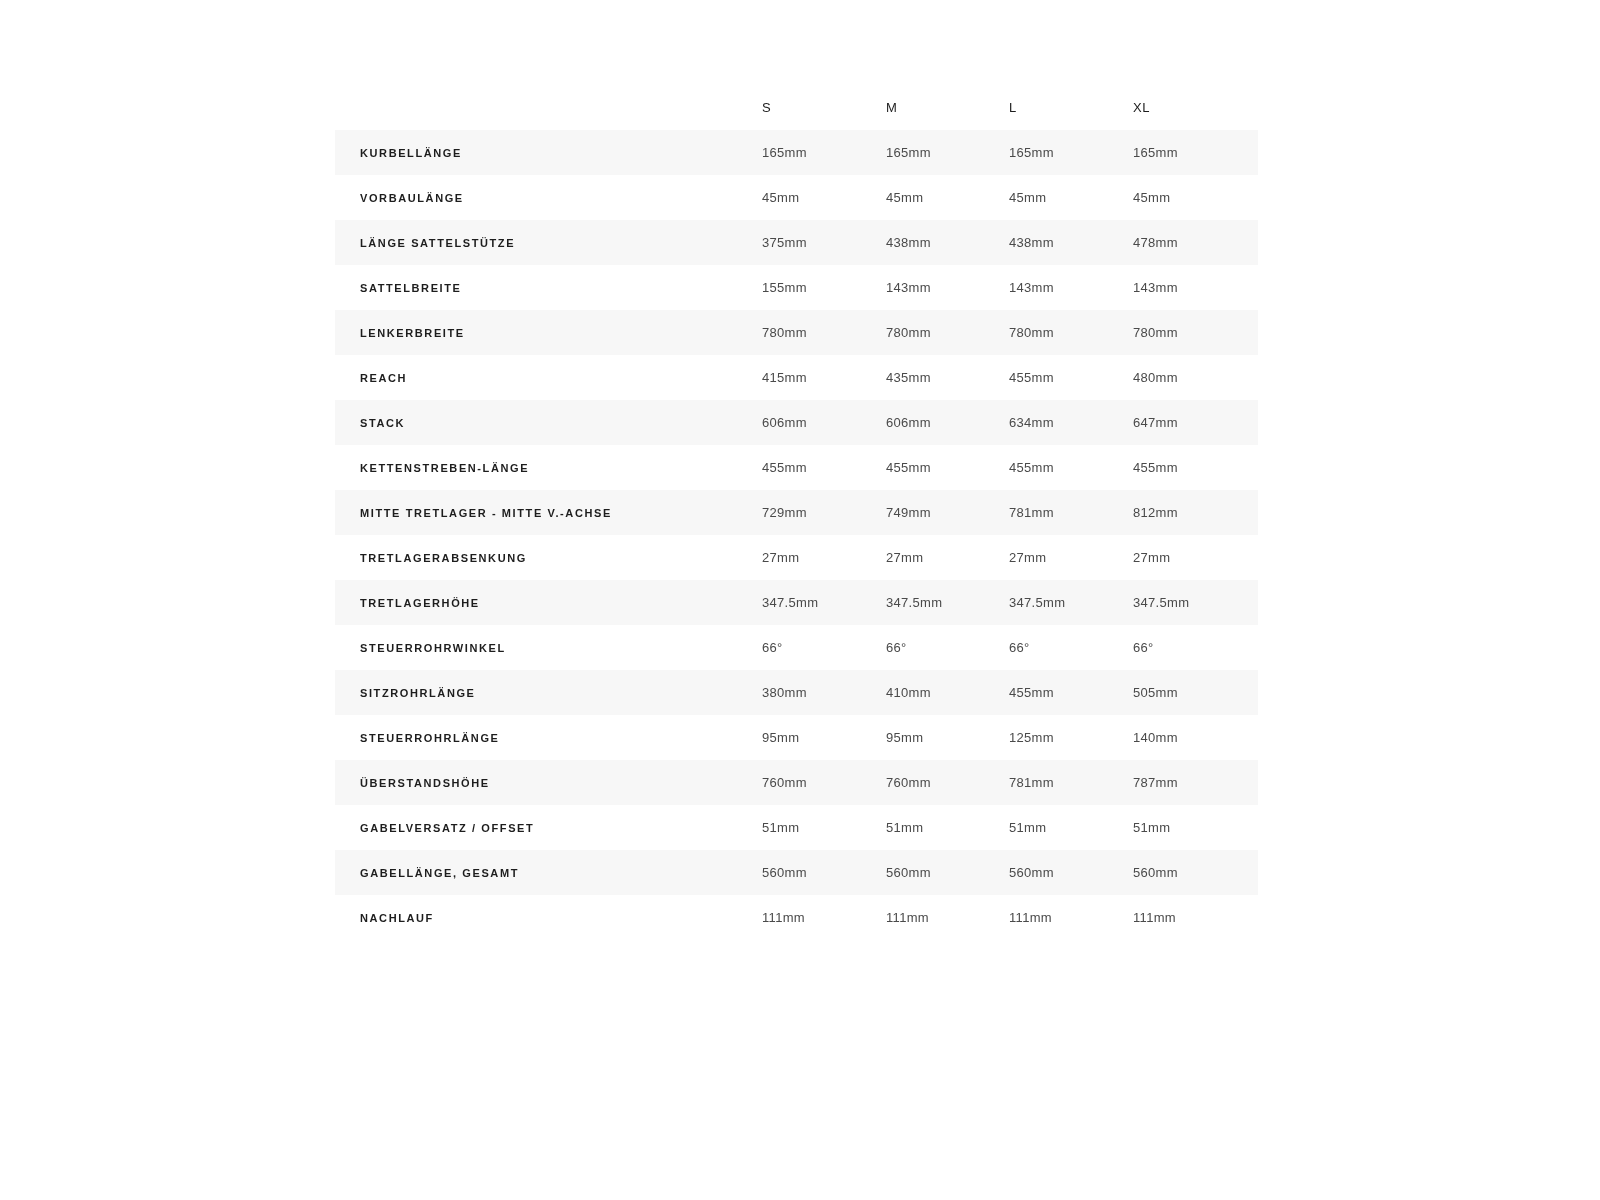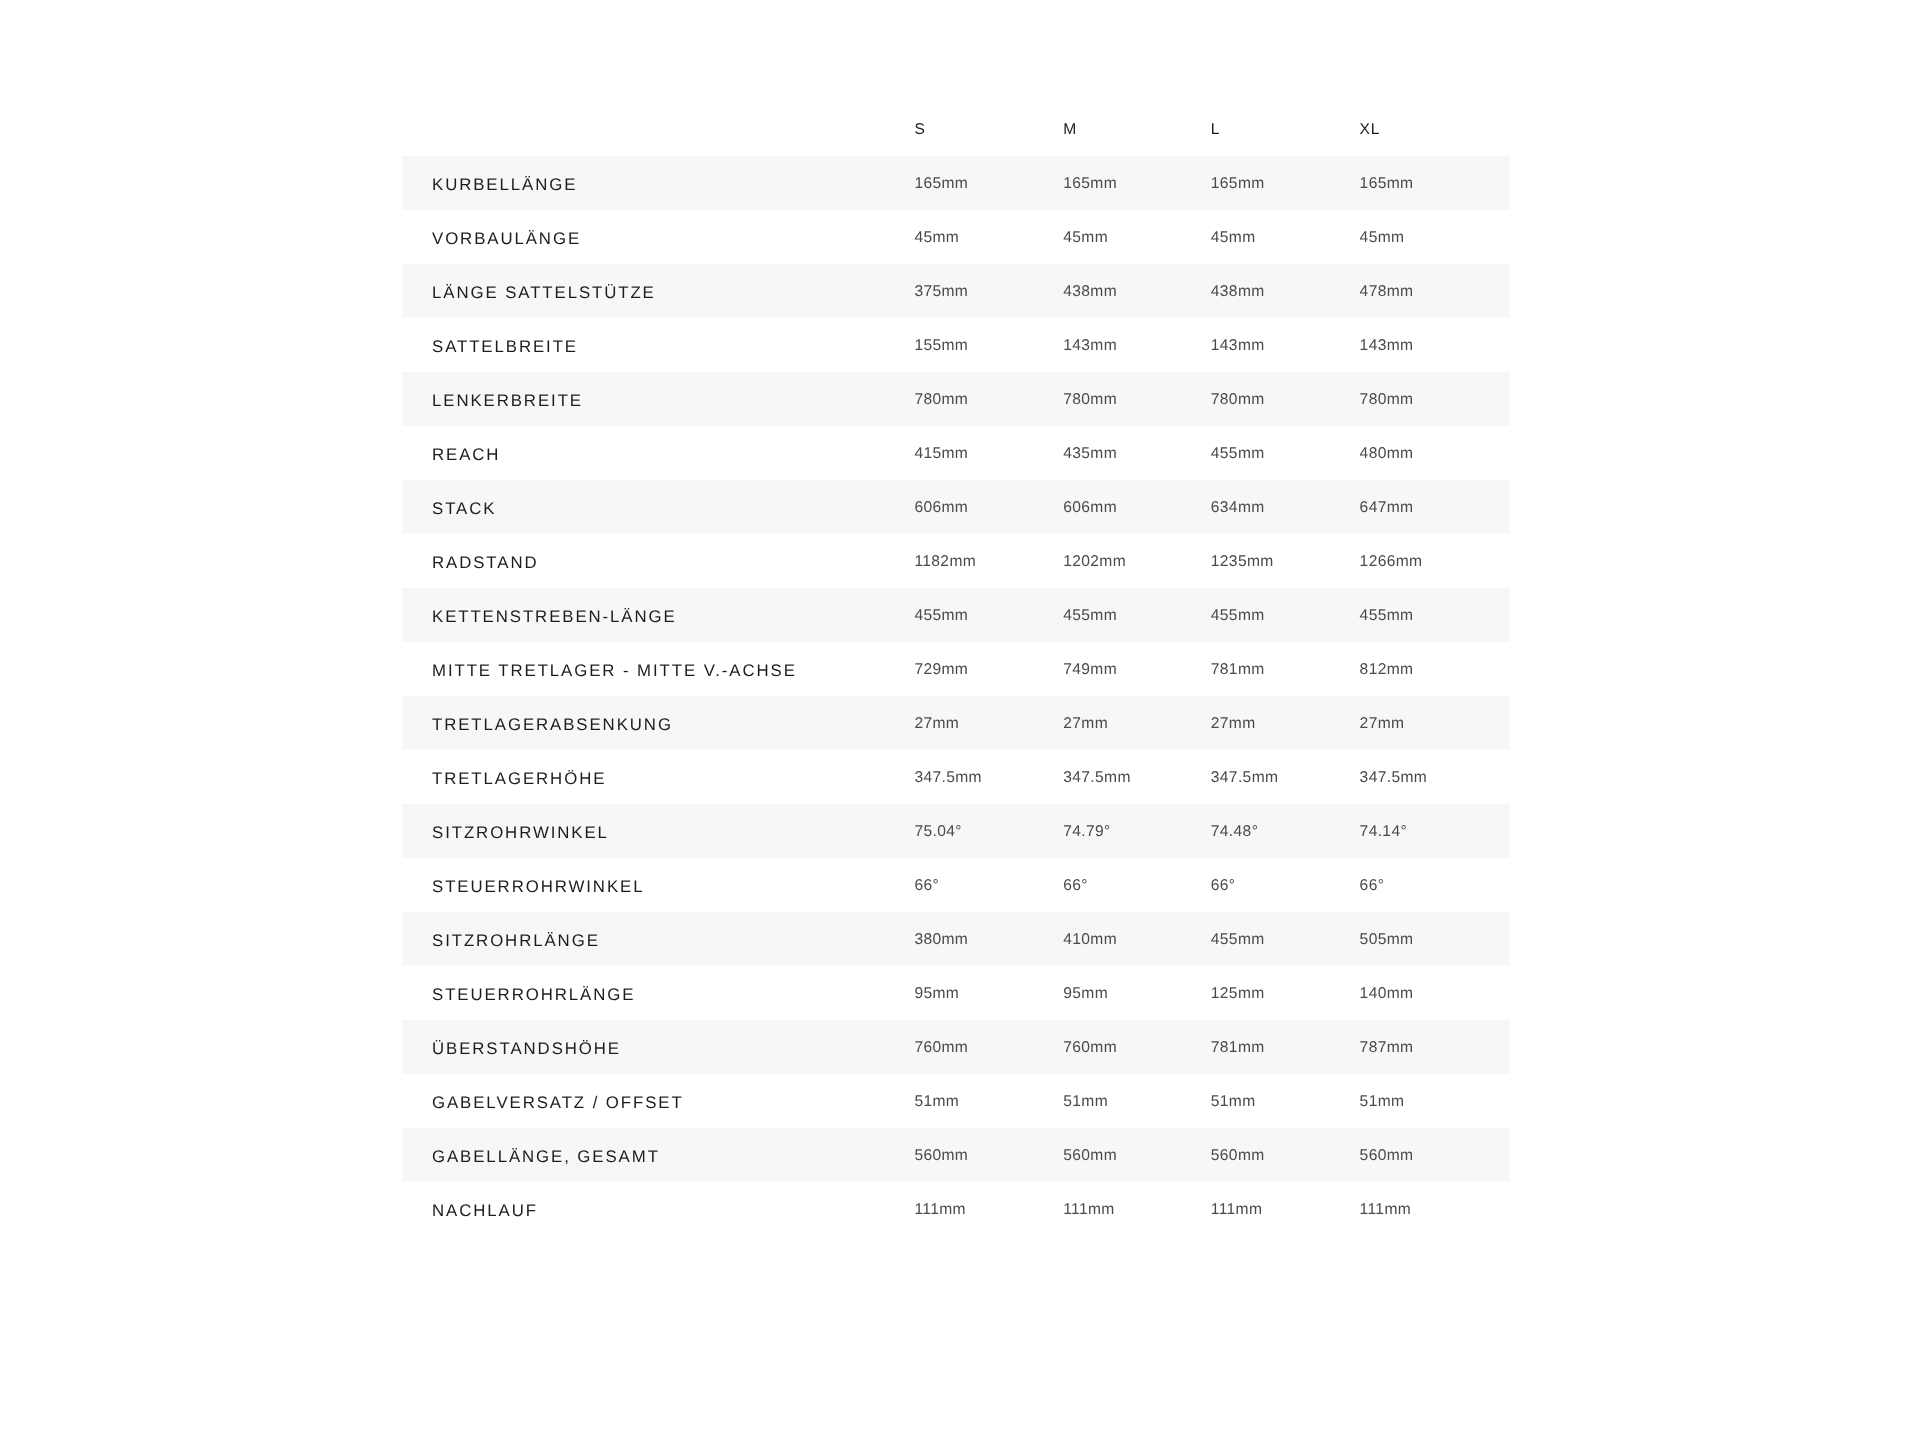--- a/index.html
+++ b/index.html
@@ -32,22 +32,22 @@
     letter-spacing: 0.6px;
   }
   .data-row:nth-child(odd) {
     background: #f7f7f7;
   }
   .data-row:nth-child(even) {
     background: #ffffff;
   }
   .row-label {
     padding-left: 25px;
-    font-size: 14px;
-    font-weight: normal;
+    font-size: 11px;
+    font-weight: bold;
     color: #1d1d1d;
     letter-spacing: 1.6px;
     text-transform: uppercase;
     white-space: nowrap;
   }
   .cell-value {
     font-size: 13px;
     font-weight: 400;
     color: #4a4a4a;
     letter-spacing: 0.3px;
@@ -118,27 +118,20 @@
 
 
   <div class="grid-row data-row">
     <div class="row-label">STACK</div>
     <div class="cell-value">606mm</div>
     <div class="cell-value">606mm</div>
     <div class="cell-value">634mm</div>
     <div class="cell-value">647mm</div>
   </div>
 
-  <div class="grid-row data-row">
-    <div class="row-label">RADSTAND</div>
-    <div class="cell-value">1182mm</div>
-    <div class="cell-value">1202mm</div>
-    <div class="cell-value">1235mm</div>
-    <div class="cell-value">1266mm</div>
-  </div>
 
   <div class="grid-row data-row">
     <div class="row-label">KETTENSTREBEN-LÄNGE</div>
     <div class="cell-value">455mm</div>
     <div class="cell-value">455mm</div>
     <div class="cell-value">455mm</div>
     <div class="cell-value">455mm</div>
   </div>
 
   <div class="grid-row data-row">
@@ -158,27 +151,20 @@
   </div>
 
   <div class="grid-row data-row">
     <div class="row-label">TRETLAGERHÖHE</div>
     <div class="cell-value">347.5mm</div>
     <div class="cell-value">347.5mm</div>
     <div class="cell-value">347.5mm</div>
     <div class="cell-value">347.5mm</div>
   </div>
 
-  <div class="grid-row data-row">
-    <div class="row-label">SITZROHRWINKEL</div>
-    <div class="cell-value">75.04°</div>
-    <div class="cell-value">74.79°</div>
-    <div class="cell-value">74.48°</div>
-    <div class="cell-value">74.14°</div>
-  </div>
 
   <div class="grid-row data-row">
     <div class="row-label">STEUERROHRWINKEL</div>
     <div class="cell-value">66°</div>
     <div class="cell-value">66°</div>
     <div class="cell-value">66°</div>
     <div class="cell-value">66°</div>
   </div>
 
   <div class="grid-row data-row">

